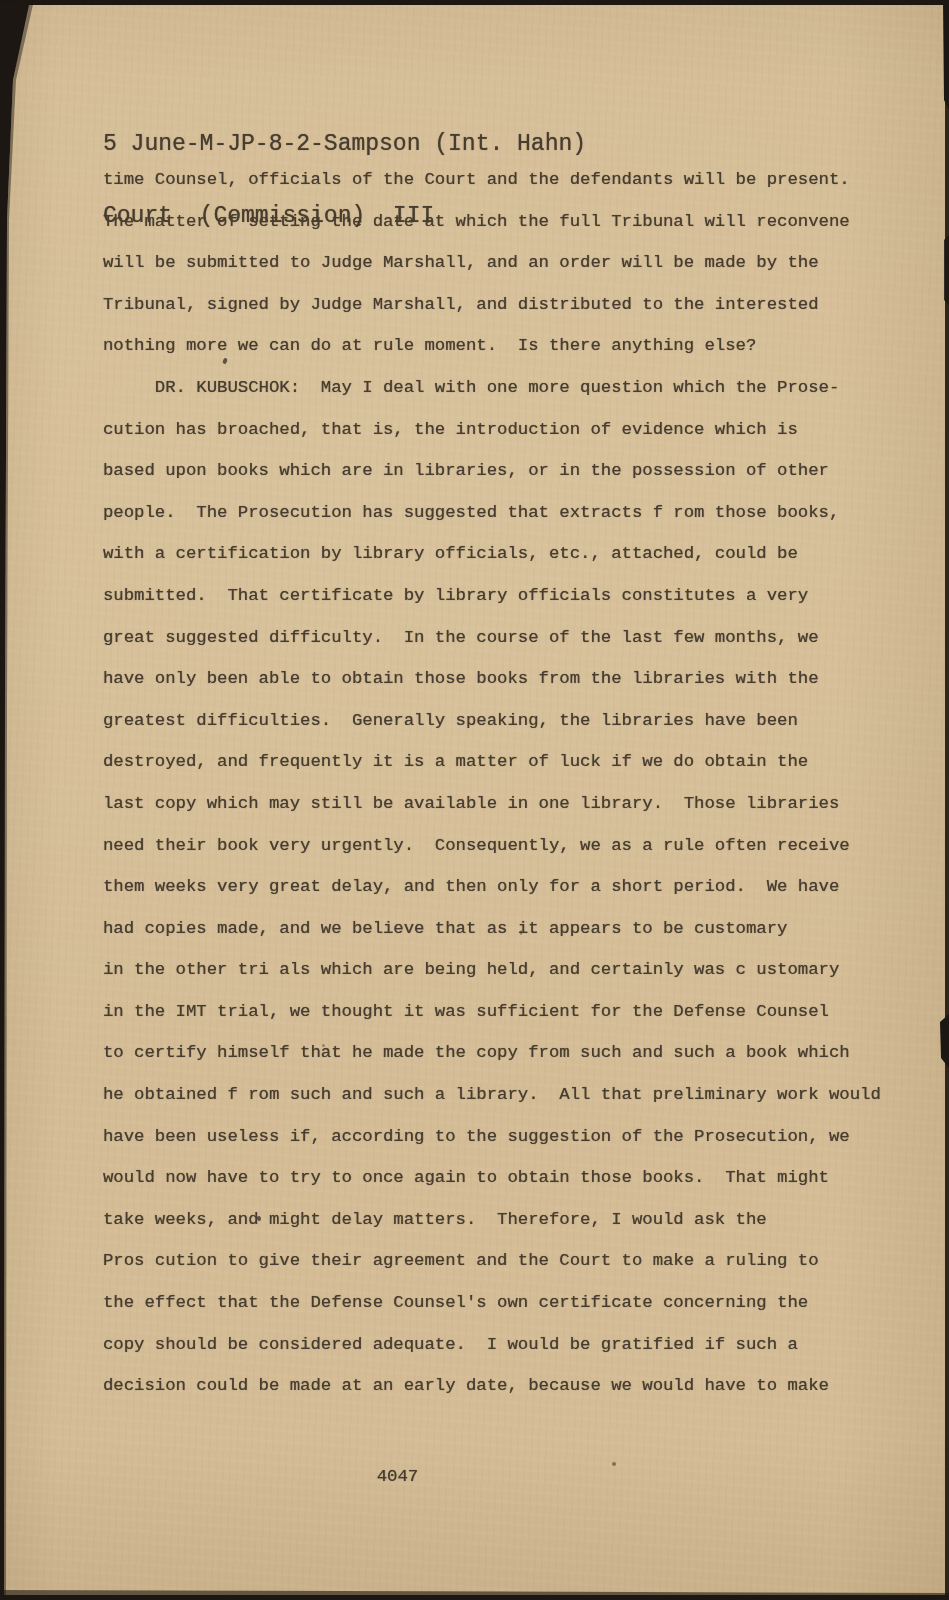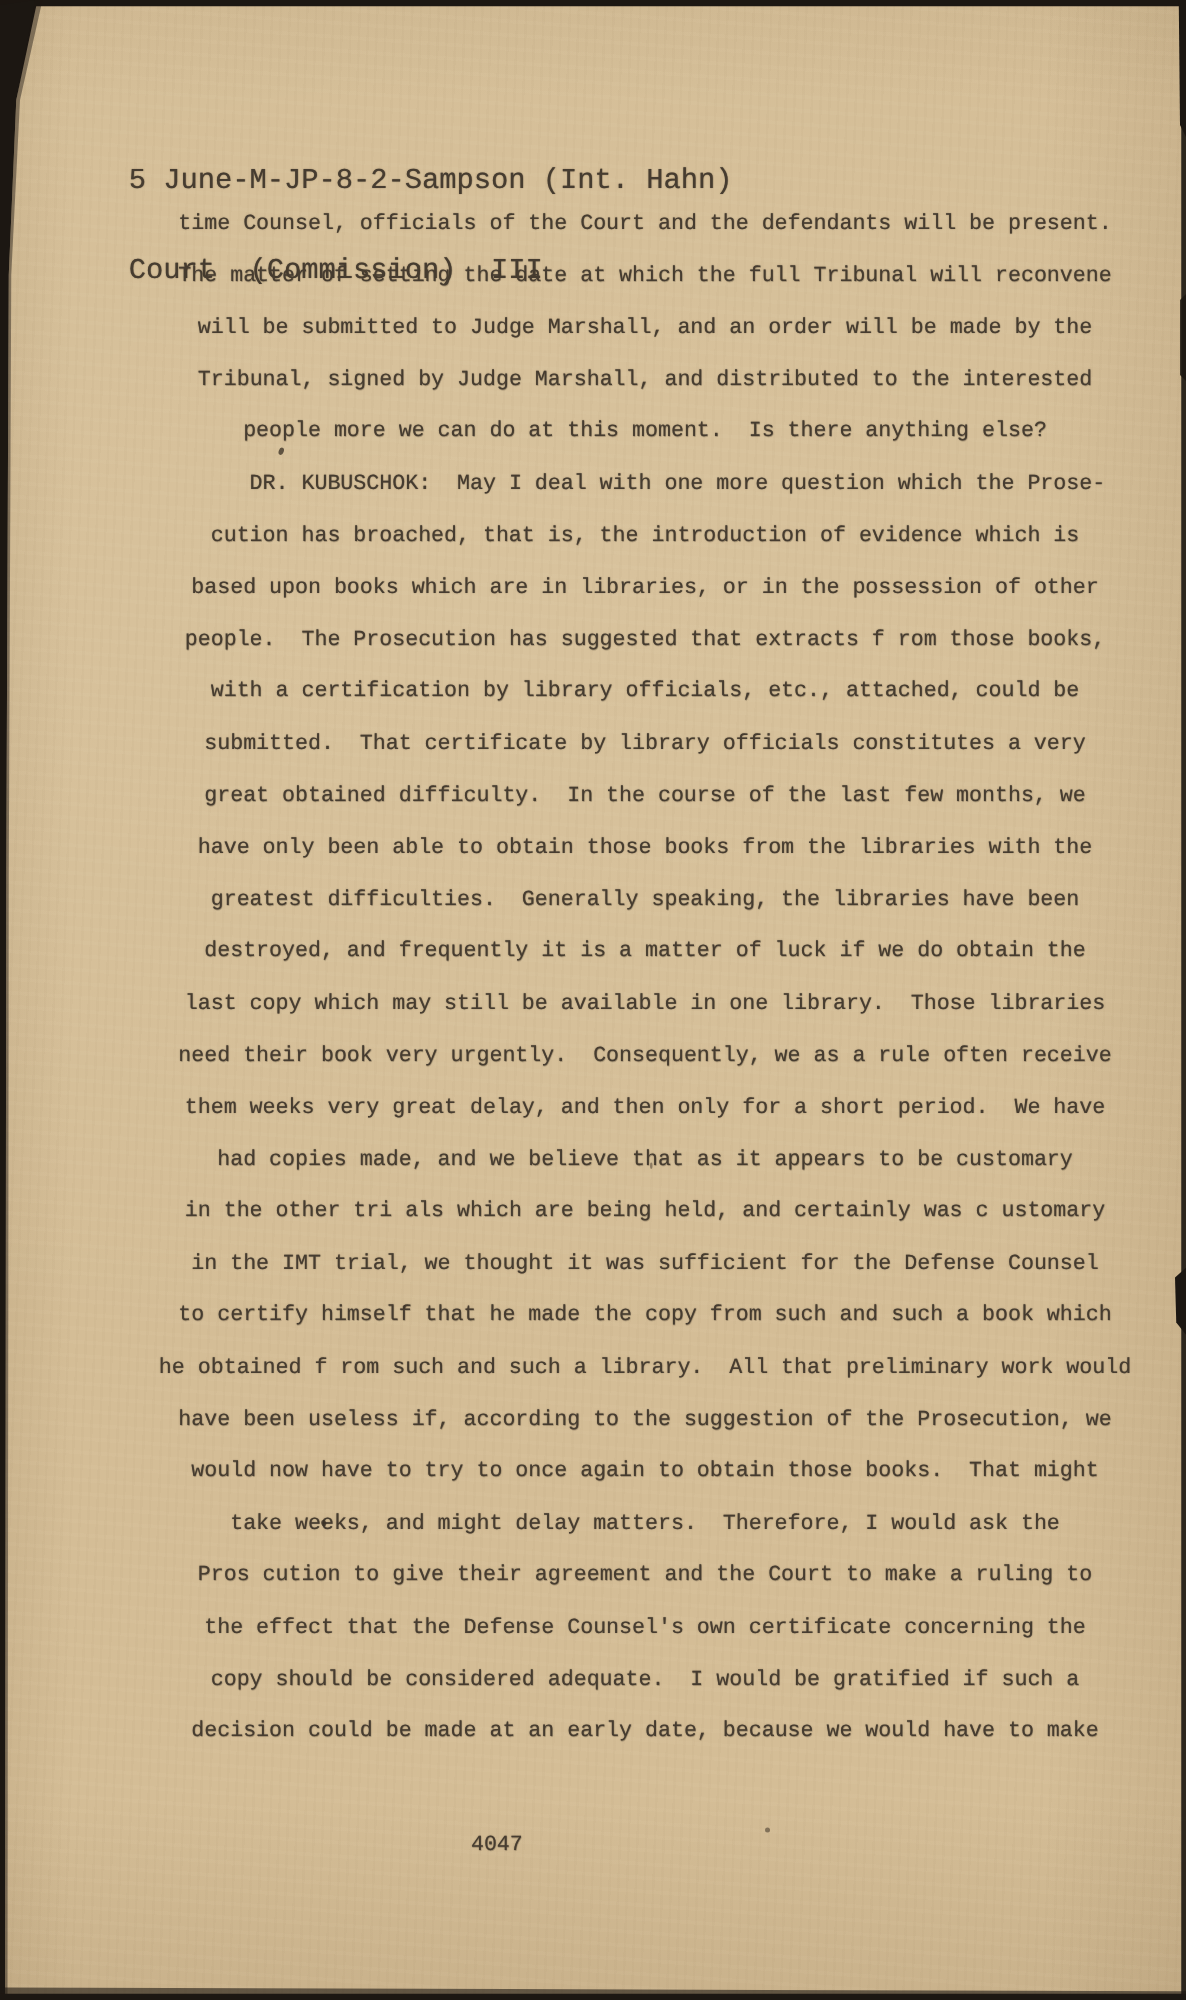--- a/index.html
+++ b/index.html
@@ -39,21 +39,21 @@
   }
   .header{
     position:absolute;left:103px;top:84px;
     font-size:23px;line-height:24px;white-space:pre;
   }
   .bodytext{
     position:absolute;left:103px;top:159px;right:20px;
     font-size:17.3px;
   }
   .line{
-    height:41.6px;line-height:41.6px;white-space:pre;text-align:center;
+    height:41.6px;line-height:41.6px;white-space:pre;
   }
   .pagenum{
     position:absolute;left:0;top:1456px;width:795px;
     font-size:17.3px;line-height:41.6px;text-align:center;white-space:pre;
   }
   .speck{position:absolute;background:rgba(55,45,35,0.75);border-radius:50%;}
   .speck.s1{left:223px;top:358px;width:4px;height:6px;transform:rotate(20deg);}
   .speck.s2{left:257px;top:1216px;width:4px;height:5px;transform:rotate(-15deg);}
   .speck.s3{left:612px;top:1462px;width:4px;height:4px;opacity:.7;}
   .speck.s4{left:520px;top:930px;width:2px;height:5px;opacity:.6;}
@@ -69,28 +69,28 @@
     <div class="header">
       <div>5 June-M-JP-8-2-Sampson (Int. Hahn)</div>
       <div>Court  (Commission)  III</div>
     </div>
 
     <div class="bodytext">
       <div class="line">time Counsel, officials of the Court and the defendants will be present.</div>
       <div class="line">The matter of setting the date at which the full Tribunal will reconvene</div>
       <div class="line">will be submitted to Judge Marshall, and an order will be made by the</div>
       <div class="line">Tribunal, signed by Judge Marshall, and distributed to the interested</div>
-      <div class="line">people more we can do at this moment.  Is there anything else?</div>
+      <div class="line">nothing more we can do at rule moment.  Is there anything else?</div>
       <div class="line">     DR. KUBUSCHOK:  May I deal with one more question which the Prose-</div>
       <div class="line">cution has broached, that is, the introduction of evidence which is</div>
       <div class="line">based upon books which are in libraries, or in the possession of other</div>
       <div class="line">people.  The Prosecution has suggested that extracts f rom those books,</div>
       <div class="line">with a certification by library officials, etc., attached, could be</div>
       <div class="line">submitted.  That certificate by library officials constitutes a very</div>
-      <div class="line">great obtained difficulty.  In the course of the last few months, we</div>
+      <div class="line">great suggested difficulty.  In the course of the last few months, we</div>
       <div class="line">have only been able to obtain those books from the libraries with the</div>
       <div class="line">greatest difficulties.  Generally speaking, the libraries have been</div>
       <div class="line">destroyed, and frequently it is a matter of luck if we do obtain the</div>
       <div class="line">last copy which may still be available in one library.  Those libraries</div>
       <div class="line">need their book very urgently.  Consequently, we as a rule often receive</div>
       <div class="line">them weeks very great delay, and then only for a short period.  We have</div>
       <div class="line">had copies made, and we believe that as it appears to be customary</div>
       <div class="line">in the other tri als which are being held, and certainly was c ustomary</div>
       <div class="line">in the IMT trial, we thought it was sufficient for the Defense Counsel</div>
       <div class="line">to certify himself that he made the copy from such and such a book which</div>

